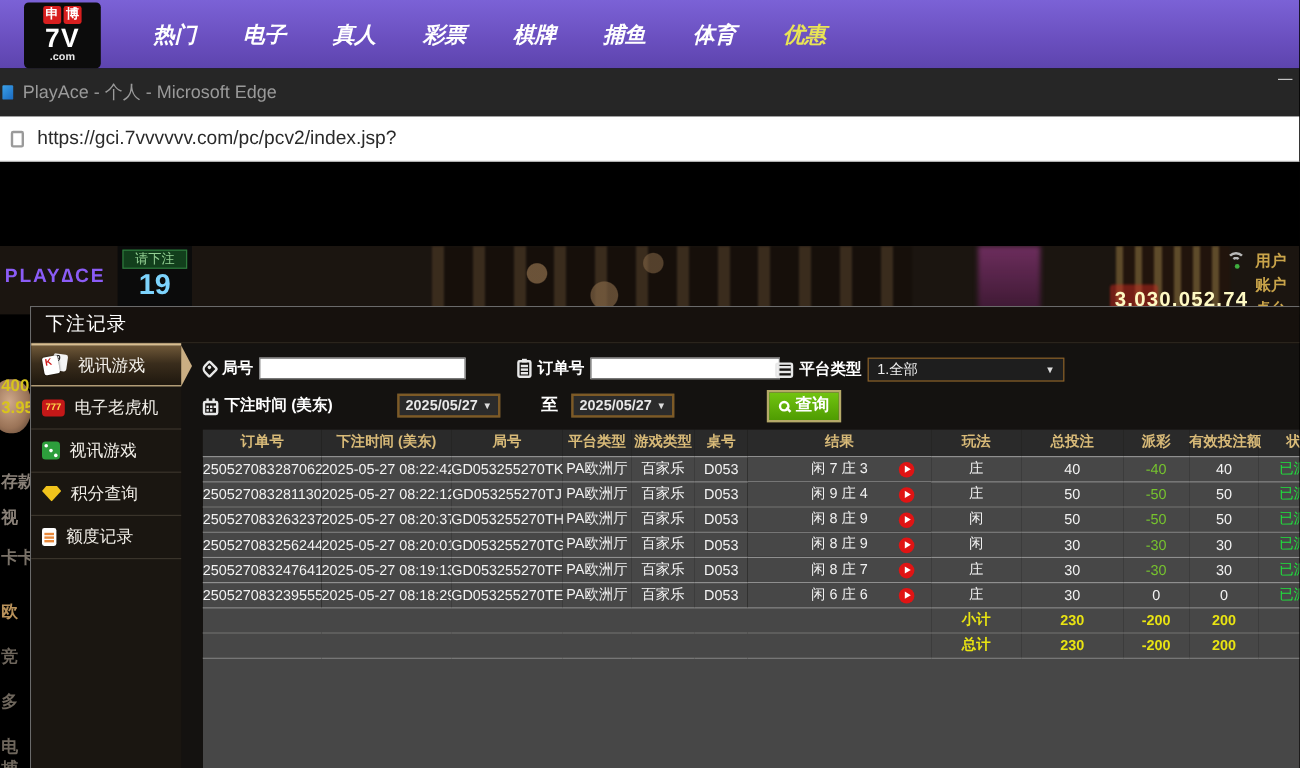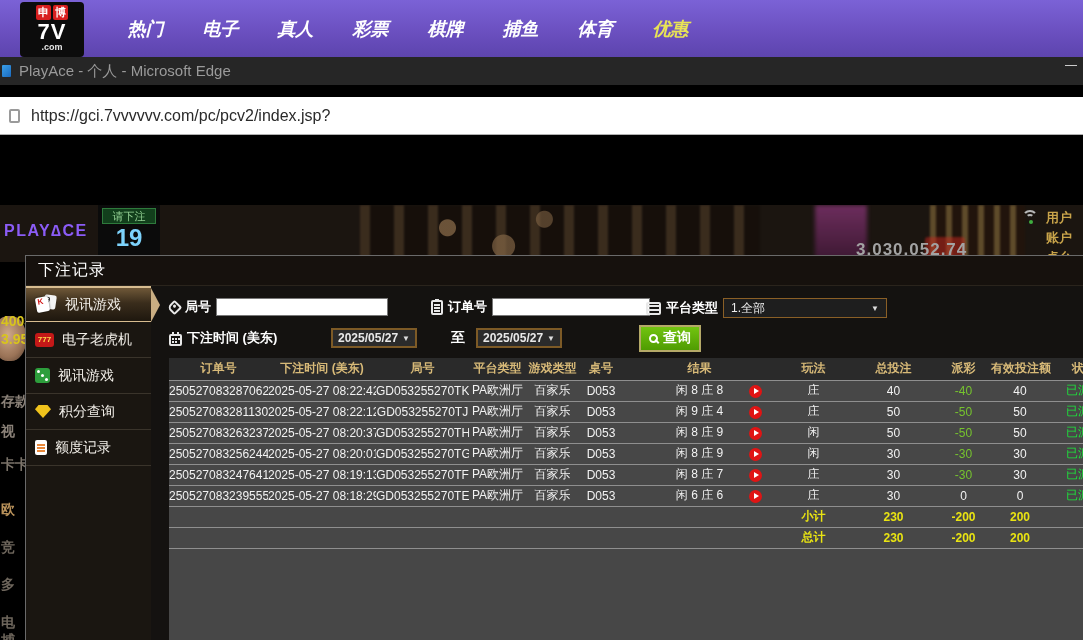--- a/index.html
+++ b/index.html
@@ -16,21 +16,21 @@
   .logo-badges { display:flex; justify-content:center; gap:2px; }
   .logo-badges span { background:#d81f1f; color:#fff; font-size:11px; font-weight:bold;
           width:15px; height:15px; line-height:15px; border-radius:2px; display:block; }
   .logo-main { color:#fff; font-size:22px; font-weight:bold; line-height:23px; letter-spacing:1px; }
   .logo-sub { color:#e8e8e8; font-size:9px; font-weight:bold; line-height:9px; }
   .nav-items { display:flex; margin-left:108px;font-style:italic; }
   .nav-item { color:#fff; font-size:18px; font-weight:bold; padding:0 19.5px; cursor:pointer; white-space:nowrap; }
   .nav-item.hl { color:var(--navhl,#e9e455); }
 
   
-  .titlebar { position:absolute; top:57px; left:0; width:100%; height:28px; background:#262626;
+  .titlebar { position:absolute; top:57px; left:0; width:100%; height:40px; background:#262626;
               display:flex; align-items:center; }
   .favicon { width:9px; height:12px; background:linear-gradient(135deg,#3aa0e8,#1a6ac0);
              border-radius:1px; margin-left:2px; flex:none; }
   .titletext { color:#9a9a9a; font-size:15px; margin-left:8px; }
   .minbtn { position:absolute; right:6px; top:1px; color:#e0e0e0; font-size:12px; cursor:pointer; }
   .urlbar { position:absolute; top:97px; left:0; width:100%; height:38px; background:#fff;
             border-bottom:1px solid #b0b0b0; display:flex; align-items:center; }
   .page-icon { width:11px; height:14px; border:2px solid #9a9a9a; border-radius:2px; margin-left:9px; flex:none; }
   .urltext { color:#2a2a2a; font-size:16px; margin-left:11px; cursor:text; }
 
@@ -58,21 +58,21 @@
   .bet-tile { position:absolute; left:98px; top:205px; width:62px; height:57px; background:#0b0b0b;
               text-align:center; }
   .bet-prompt { margin:3px auto 0; width:54px; background:#123f1c; border:1px solid #2e7a3c;
                 color:#93d093; font-size:11px; line-height:14px; }
   .countdown { color:#7dd3fc; font-size:24px; font-weight:bold; line-height:28px; }
 
   .jackpot { position:absolute; left:843px; top:221px; display:flex; align-items:center; gap:5px; }
   .jp-wing-l { width:42px; height:5px; background:linear-gradient(90deg,#7a2a08,#c85a14); transform:skewX(-30deg); }
   .jp-text { color:#c9a136; font-size:19px; font-weight:bold; font-style:italic; letter-spacing:1px; }
   .jp-wing-r { width:58px; height:10px; background:linear-gradient(90deg,#1c5a86,#0d3a5c); transform:skewX(-30deg); }
-  .jp-value { position:absolute; left:856px; top:240px; color:#a3a3a3; font-size:17px;
+  .jp-value { position:absolute; left:929px; top:240px; color:#fef9c3; font-size:17px;
               font-weight:bold; letter-spacing:1px; }
 
   .wifi-icon { position:absolute; left:1022px; top:210px; width:18px; height:14px; }
   .wifi-icon i { position:absolute; border:2px solid #b8b8b8; border-color:#b8b8b8 transparent transparent transparent;
                  border-radius:50%; display:block; }
   .wifi-a1 { left:0; top:0; width:16px; height:16px; }
   .wifi-a2 { left:4px; top:4px; width:8px; height:8px; }
   .wifi-dot { position:absolute; left:7px; top:10px; width:4px; height:4px; background:#3fae3f; border-radius:50%; }
   .acct-col { position:absolute; left:1046px; top:208px; }
   .acct-col div { color:#c9a44a; font-size:13px; font-weight:bold; line-height:20px; white-space:nowrap; }
@@ -352,21 +352,21 @@
               </tr>
             </thead>
           <tbody id="bodyRows">
               <tr>
                 <td>250527083287062</td>
                 <td>2025-05-27 08:22:42</td>
                 <td>GD053255270TK</td>
                 <td>PA欧洲厅</td>
                 <td>百家乐</td>
                 <td>D053</td>
-                <td class="result-cell"><span>闲 8 庄 8</span><span class="play-icon"></span></td>
+                <td class="result-cell"><span>闲 7 庄 3</span><span class="play-icon"></span></td>
                 <td>庄</td>
                 <td>40</td>
                 <td class="neg">-40</td>
                 <td>40</td>
                 <td class="status">已派彩</td>
               </tr>
               <tr>
                 <td>250527083281130</td>
                 <td>2025-05-27 08:22:12</td>
                 <td>GD053255270TJ</td>

